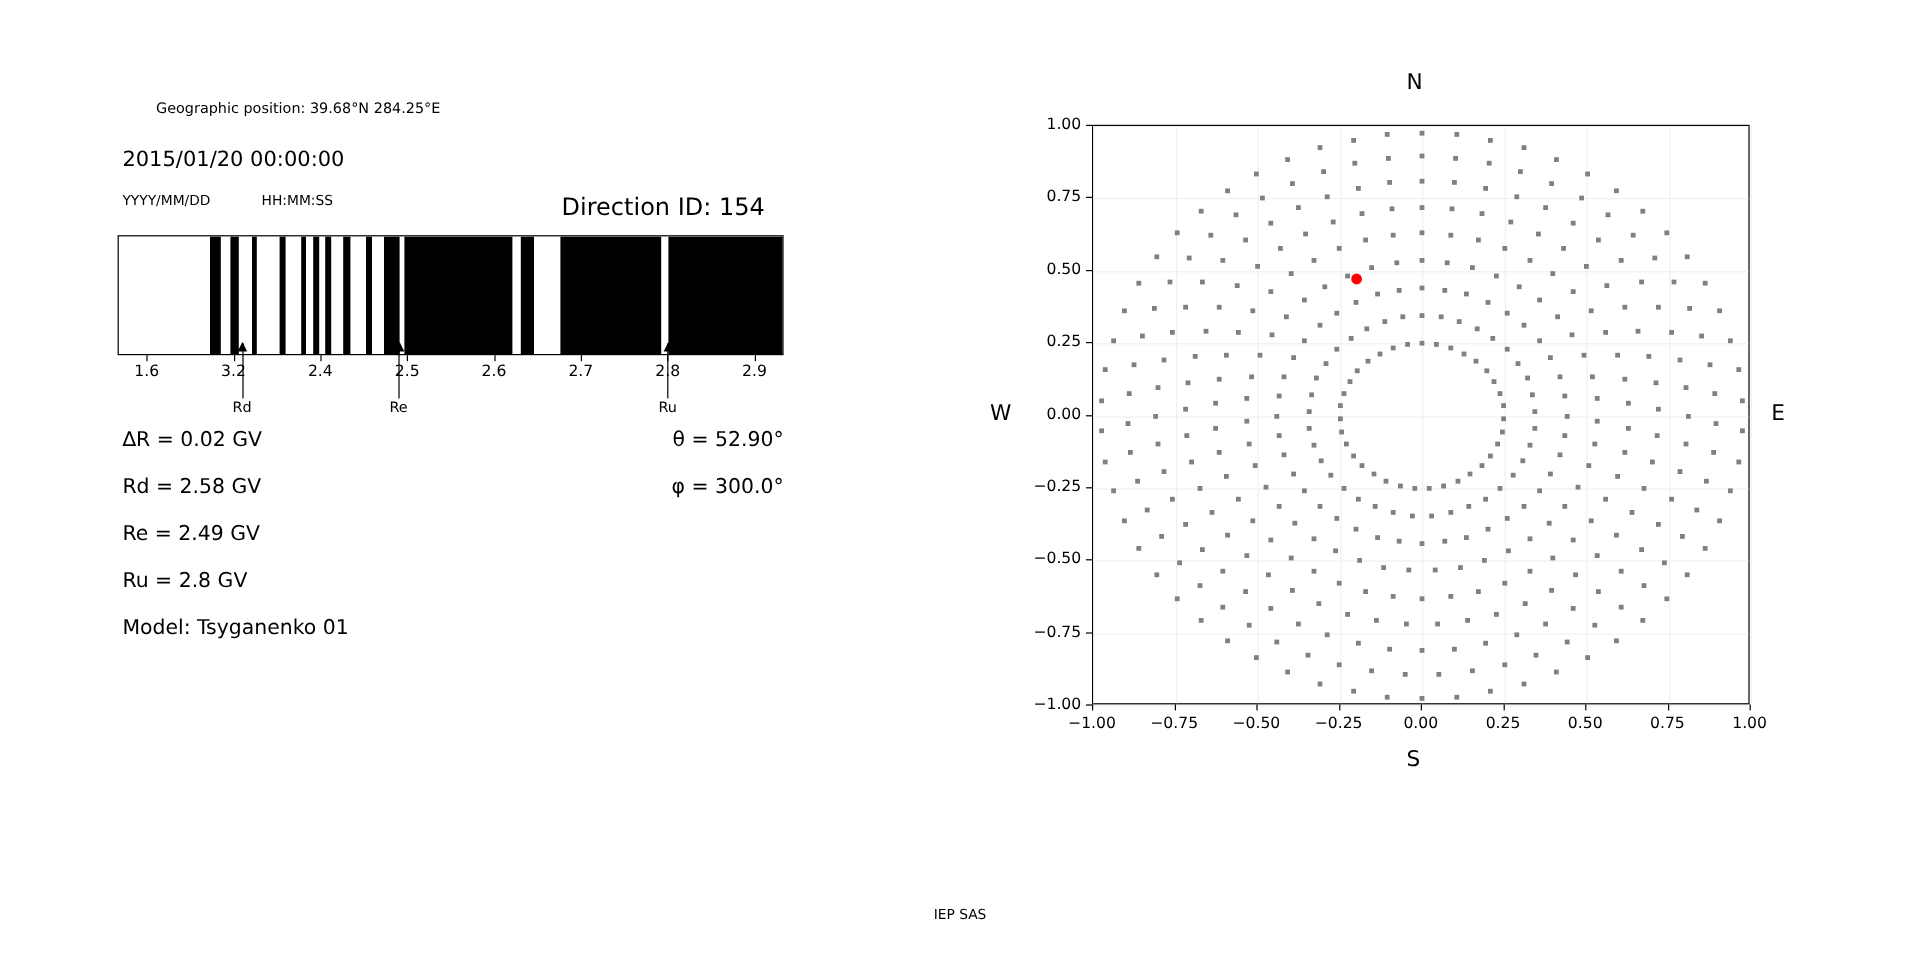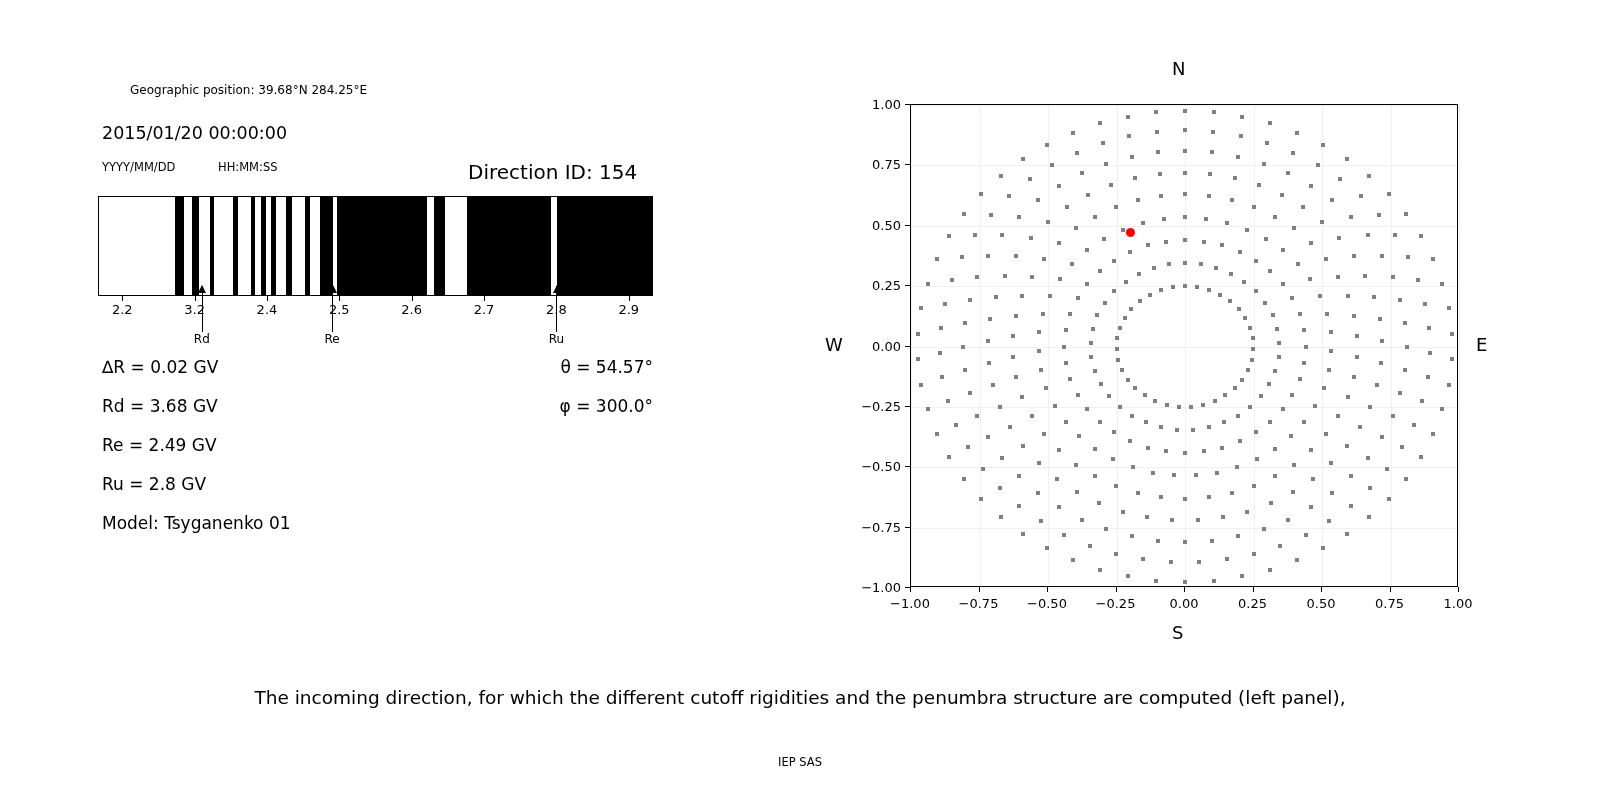--- a/index.html
+++ b/index.html
@@ -92,21 +92,21 @@
         <div class="band" style="left: 221.421px; width: 12.3012px;"></div>
         <div class="band" style="left: 238.064px; width: 89.7262px;"></div>
         <div class="band" style="left: 335.026px; width: 10.854px;"></div>
         <div class="band" style="left: 368.312px; width: 83.2138px;"></div>
         <div class="band" style="left: 458.038px; width: 96.9622px;"></div>
       </div>
   </div>
 
   <div class="abs" id="penumbra-axis">
       <div class="tick-mark" style="left: 24.2405px;"></div>
-      <div class="tick-lbl" style="left: 24.2405px;">2.2</div>
+      <div class="tick-lbl" style="left: 24.2405px;">1.6</div>
       <div class="tick-mark" style="left: 96.6004px;"></div>
       <div class="tick-lbl" style="left: 96.6004px;">3.2</div>
       <div class="tick-mark" style="left: 168.96px;"></div>
       <div class="tick-lbl" style="left: 168.96px;">2.4</div>
       <div class="tick-mark" style="left: 241.32px;"></div>
       <div class="tick-lbl" style="left: 241.32px;">2.5</div>
       <div class="tick-mark" style="left: 313.68px;"></div>
       <div class="tick-lbl" style="left: 313.68px;">2.6</div>
       <div class="tick-mark" style="left: 386.04px;"></div>
       <div class="tick-lbl" style="left: 386.04px;">2.7</div>
@@ -125,26 +125,26 @@
         <div class="arrow-lbl">Re</div>
       </div>
       <div class="arrow-grp" style="left: 458.4px;">
         <div class="arrow-line"></div>
         <div class="arrow-head"></div>
         <div class="arrow-lbl">Ru</div>
       </div>
     </div>
 
   <div class="abs param" style="left:102px;top:357px;">∆R = 0.02 GV</div>
-  <div class="abs param" style="left:102px;top:396px;">Rd = 3.68 GV</div>
+  <div class="abs param" style="left:102px;top:396px;">Rd = 2.58 GV</div>
   <div class="abs param" style="left:102px;top:435px;">Re = 2.49 GV</div>
   <div class="abs param" style="left:102px;top:474px;">Ru = 2.8 GV</div>
   <div class="abs param" style="left:102px;top:513px;">Model: Tsyganenko 01</div>
 
-  <div class="abs param-right" style="left:470px;top:357px;width:183px;">θ = 54.57°</div>
+  <div class="abs param-right" style="left:470px;top:357px;width:183px;">θ = 52.90°</div>
   <div class="abs param-right" style="left:470px;top:396px;width:183px;">φ = 300.0°</div>
 </div>
 
 <div class="abs" id="right-panel">
   <div class="abs compass" id="compass-n" style="left:412px;top:58px;">N</div>
   <div class="abs compass" id="compass-s" style="left:412px;top:622px;">S</div>
   <div class="abs compass" id="compass-w" style="left:65px;top:334px;">W</div>
   <div class="abs compass" id="compass-e" style="left:716px;top:334px;">E</div>
 
   <div id="plot-frame">
@@ -615,15 +615,14 @@
     <div class="xtick-mark" style="left: 492.5px; top: 587px;"></div>
     <div class="xtick-lbl" style="left: 561px; top: 596px;">0.50</div>
     <div class="xtick-mark" style="left: 561px; top: 587px;"></div>
     <div class="xtick-lbl" style="left: 629.5px; top: 596px;">0.75</div>
     <div class="xtick-mark" style="left: 629.5px; top: 587px;"></div>
     <div class="xtick-lbl" style="left: 698px; top: 596px;">1.00</div>
     <div class="xtick-mark" style="left: 698px; top: 587px;"></div>
   </div>
 
 <div id="caption">
-  <div class="cap-line">The incoming direction, for which the different cutoff rigidities and the penumbra structure are computed (left panel),</div>
 </div>
 <div id="footer">IEP SAS</div>
 
 </body></html>

